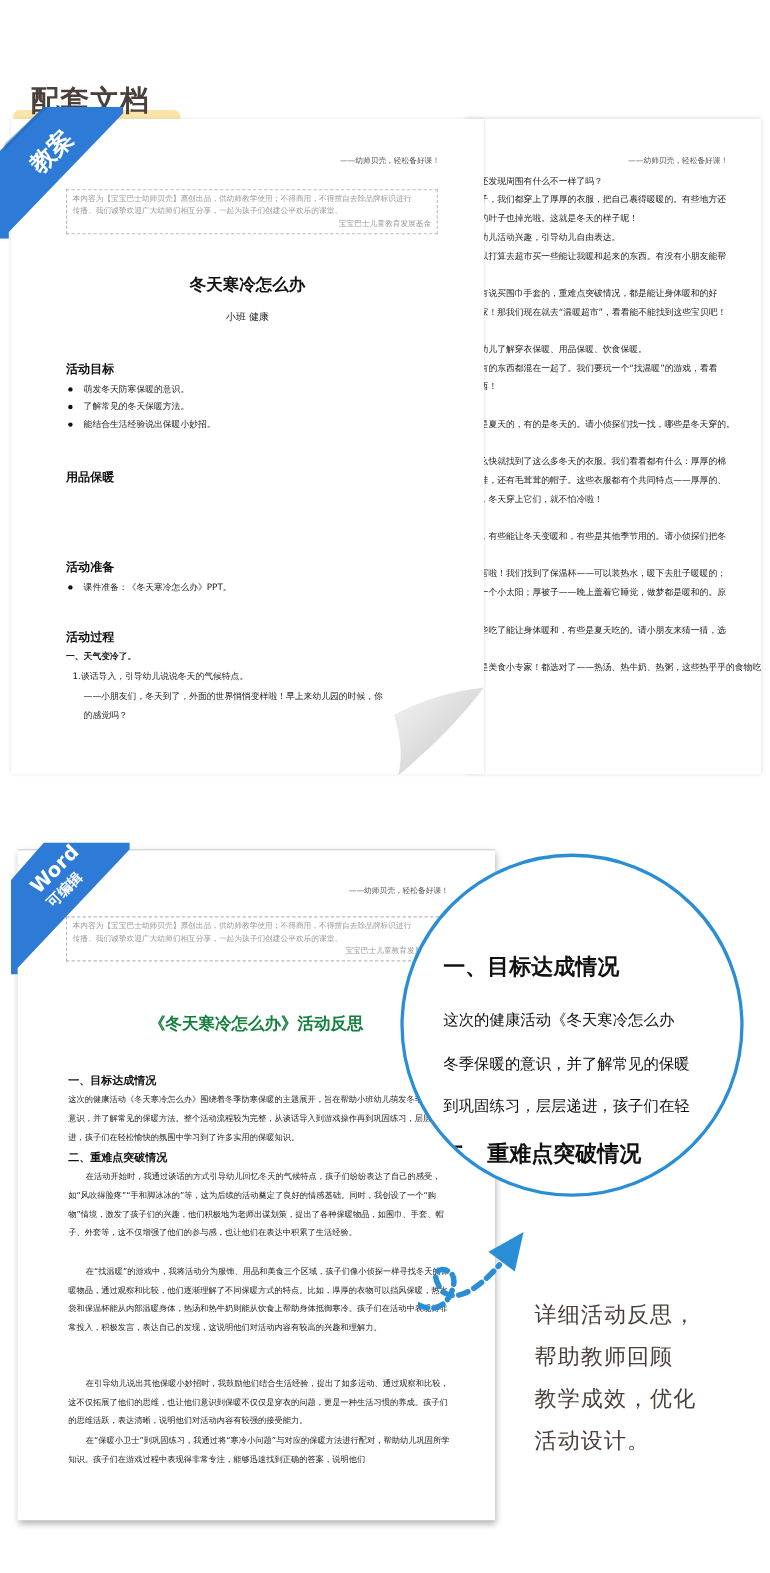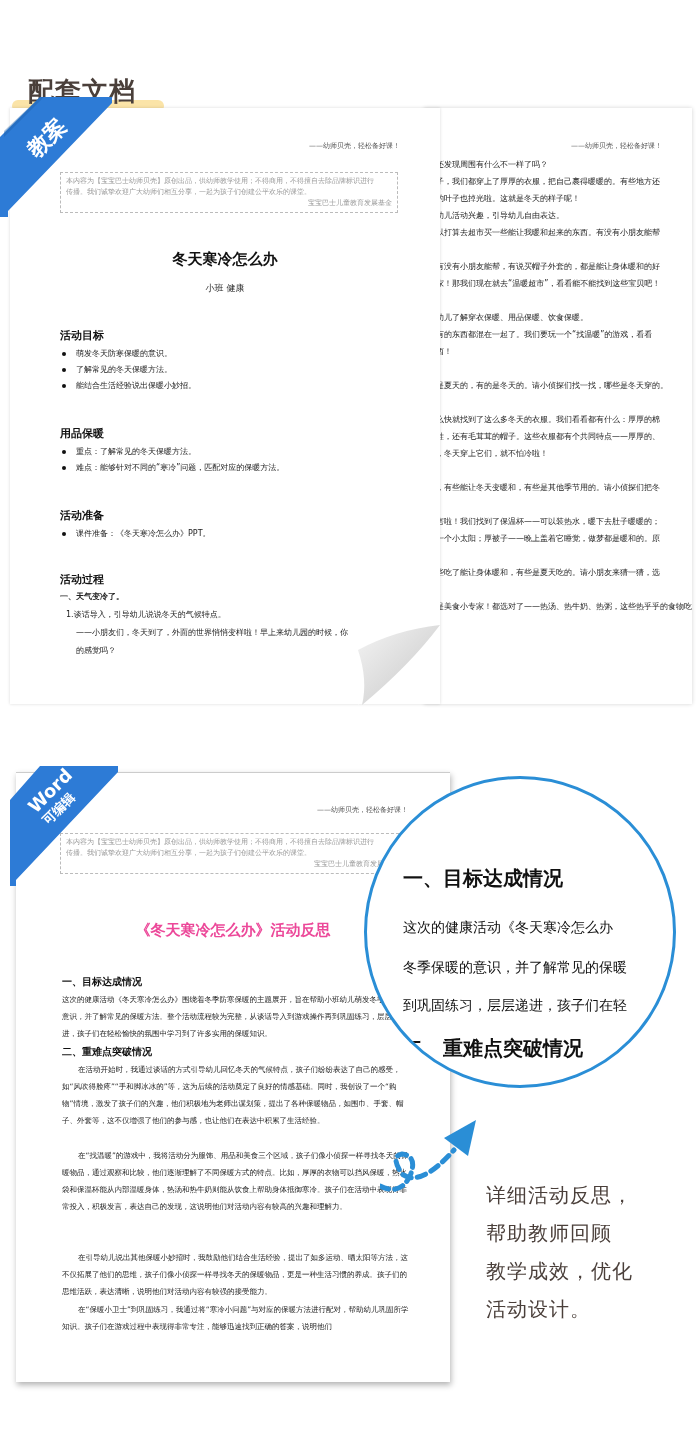--- a/index.html
+++ b/index.html
@@ -36,21 +36,21 @@
   .ribbon .rtext { position: absolute; color: #fff; font-weight: bold; transform: rotate(-45deg); transform-origin: center; white-space: nowrap; text-align: center; }
 
   
   .curl { position: absolute; left: 340px; top: 595px; width: 110px; height: 110px; z-index: 4; }
 
   
   .p2lines { position: absolute; left: 0; top: 48px; width: 258px; font-size: 8px; color: #222; }
   .p2lines div { height: 17px; line-height: 17px; white-space: nowrap; overflow: hidden; padding-left: 2px; }
 
   
-  .p3-title { position: absolute; left: 0; top: 148px; width: 434px; text-align: center; font-size: 15px; font-weight: bold; color: #ec4899; }
+  .p3-title { position: absolute; left: 0; top: 148px; width: 434px; text-align: center; font-size: 15px; font-weight: bold; color: #15803d; }
   .p3-h { position: absolute; left: 46px; font-size: 10px; font-weight: bold; color: #111; }
   .p3-para { position: absolute; left: 46px; width: 350px; font-size: 7.5px; line-height: 17px; color: #222; }
 
   
   .magnifier { position: absolute; left: 364px; top: 776px; width: 312px; height: 312px; border-radius: 50%; border: 3px solid #2a8ed6; background: #fff; overflow: hidden; z-index: 6; }
   .mag-inner { position: absolute; left: 36px; top: 0; width: 280px; }
   .mag-h { position: absolute; left: 0; font-size: 20px; font-weight: bold; color: #111; white-space: nowrap; }
   .mag-p { position: absolute; left: 0; font-size: 14px; color: #111; white-space: nowrap; }
 
   .arrow { position: absolute; left: 380px; top: 1116px; width: 110px; height: 80px; z-index: 7; }
@@ -67,21 +67,21 @@
 
 <div class="page p2">
   <div class="motto">——幼师贝壳，轻松备好课！</div>
   <div class="p2lines">
     <div>还发现周围有什么不一样了吗？</div>
     <div>子，我们都穿上了厚厚的衣服，把自己裹得暖暖的。有些地方还</div>
     <div>的叶子也掉光啦。这就是冬天的样子呢！</div>
     <div>幼儿活动兴趣，引导幼儿自由表达。</div>
     <div>以打算去超市买一些能让我暖和起来的东西。有没有小朋友能帮</div>
     <div></div>
-    <div>有没有小朋友能帮，有说买帽子外套的，都是能让身体暖和的好</div>
+    <div>有说买围巾手套的，重难点突破情况，都是能让身体暖和的好</div>
     <div>家！那我们现在就去“温暖超市”，看看能不能找到这些宝贝吧！</div>
     <div></div>
     <div>幼儿了解穿衣保暖、用品保暖、饮食保暖。</div>
     <div>有的东西都混在一起了。我们要玩一个“找温暖”的游戏，看看</div>
     <div>西！</div>
     <div></div>
     <div>是夏天的，有的是冬天的。请小侦探们找一找，哪些是冬天穿的。</div>
     <div></div>
     <div>么快就找到了这么多冬天的衣服。我们看看都有什么：厚厚的棉</div>
     <div>鞋，还有毛茸茸的帽子。这些衣服都有个共同特点——厚厚的、</div>
@@ -110,24 +110,20 @@
   <div class="doc-sub" style="top:174px;">小班  健康</div>
 
   <div class="h2" style="top:220px;">活动目标</div>
   <ul class="ul" style="top:238px;">
     <li>萌发冬天防寒保暖的意识。</li>
     <li>了解常见的冬天保暖方法。</li>
     <li>能结合生活经验说出保暖小妙招。</li>
   </ul>
 
   <div class="h2" style="top:318px;">用品保暖</div>
-  <ul class="ul" style="top:336px;">
-    <li>重点：了解常见的冬天保暖方法。</li>
-    <li>难点：能够针对不同的“寒冷”问题，匹配对应的保暖方法。</li>
-  </ul>
 
   <div class="h2" style="top:400px;">活动准备</div>
   <ul class="ul" style="top:418px;">
     <li>课件准备：《冬天寒冷怎么办》PPT。</li>
   </ul>
 
   <div class="h2" style="top:464px;">活动过程</div>
   <div class="para" style="left:50px; top:480px; font-weight:bold;">一、天气变冷了。</div>
   <div class="para" style="left:56px; top:498px;">1.谈话导入，引导幼儿说说冬天的气候特点。</div>
   <div class="para" style="left:66px; top:516px; white-space:nowrap;">——小朋友们，冬天到了，外面的世界悄悄变样啦！早上来幼儿园的时候，你</div>
@@ -162,21 +158,21 @@
     <div class="sig">宝宝巴士儿童教育发展基金</div>
   </div>
 
   <div class="p3-title">《冬天寒冷怎么办》活动反思</div>
 
   <div class="p3-h" style="top:202px;">一、目标达成情况</div>
   <div class="p3-para" style="top:218px;">这次的健康活动《冬天寒冷怎么办》围绕着冬季防寒保暖的主题展开，旨在帮助小班幼儿萌发冬季保暖的意识，并了解常见的保暖方法。整个活动流程较为完整，从谈话导入到游戏操作再到巩固练习，层层递进，孩子们在轻松愉快的氛围中学习到了许多实用的保暖知识。</div>
   <div class="p3-h" style="top:272px;">二、重难点突破情况</div>
   <div class="p3-para" style="top:288px; text-indent:16px;">在活动开始时，我通过谈话的方式引导幼儿回忆冬天的气候特点，孩子们纷纷表达了自己的感受，如“风吹得脸疼”“手和脚冰冰的”等，这为后续的活动奠定了良好的情感基础。同时，我创设了一个“购物”情境，激发了孩子们的兴趣，他们积极地为老师出谋划策，提出了各种保暖物品，如围巾、手套、帽子、外套等，这不仅增强了他们的参与感，也让他们在表达中积累了生活经验。</div>
   <div class="p3-para" style="top:374px; text-indent:16px;">在“找温暖”的游戏中，我将活动分为服饰、用品和美食三个区域，孩子们像小侦探一样寻找冬天的保暖物品，通过观察和比较，他们逐渐理解了不同保暖方式的特点。比如，厚厚的衣物可以挡风保暖，热水袋和保温杯能从内部温暖身体，热汤和热牛奶则能从饮食上帮助身体抵御寒冷。孩子们在活动中表现得非常投入，积极发言，表达自己的发现，这说明他们对活动内容有较高的兴趣和理解力。</div>
-  <div class="p3-para" style="top:476px; text-indent:16px;">在引导幼儿说出其他保暖小妙招时，我鼓励他们结合生活经验，提出了如多运动、晒太阳等方法，这不仅拓展了他们的思维，孩子们像小侦探一样寻找冬天的保暖物品，更是一种生活习惯的养成。孩子们的思维活跃，表达清晰，说明他们对活动内容有较强的接受能力。</div>
+  <div class="p3-para" style="top:476px; text-indent:16px;">在引导幼儿说出其他保暖小妙招时，我鼓励他们结合生活经验，提出了如多运动、通过观察和比较，这不仅拓展了他们的思维，也让他们意识到保暖不仅仅是穿衣的问题，更是一种生活习惯的养成。孩子们的思维活跃，表达清晰，说明他们对活动内容有较强的接受能力。</div>
   <div class="p3-para" style="top:528px; text-indent:16px;">在“保暖小卫士”到巩固练习，我通过将“寒冷小问题”与对应的保暖方法进行配对，帮助幼儿巩固所学知识。孩子们在游戏过程中表现得非常专注，能够迅速找到正确的答案，说明他们</div>
 </div>
 
 <div class="ribbon" style="left:6px; top:766px;">
   <svg width="112" height="120" viewBox="0 0 112 120">
     <polygon points="34,0 112,0 112,6 10,114 10,120 4,120 4,34" fill="#2d7bd6"></polygon>
   </svg>
   <div class="rtext" style="left:4px; top:14px; width:80px; font-size:18px;">Word</div>
   <div class="rtext" style="left:18px; top:34px; width:70px; font-size:13px;">可编辑</div>
 </div>

